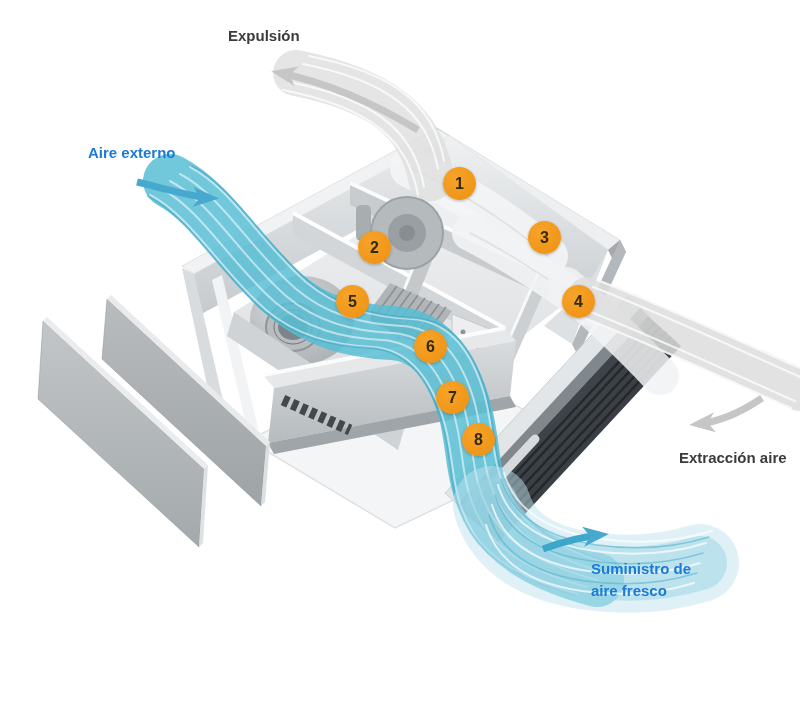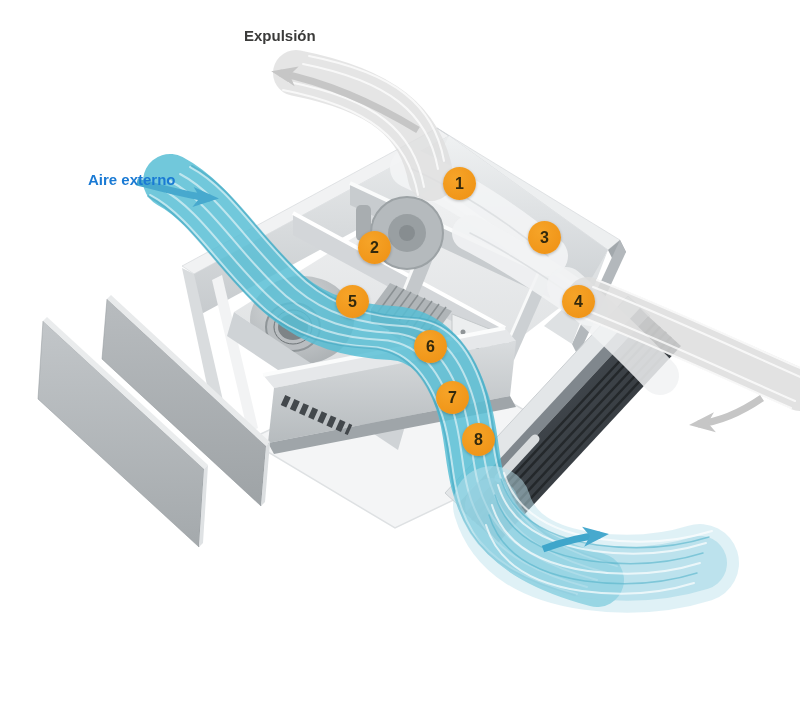--- a/index.html
+++ b/index.html
@@ -1,21 +1,21 @@
 <!DOCTYPE html>
 <html><head>
 <meta charset="utf-8">
 <style>
   html,body{margin:0;padding:0;background:#ffffff;}
   .stage{position:relative;width:800px;height:705px;background:#ffffff;overflow:hidden;
          font-family:"Liberation Sans",sans-serif;}
   .stage svg{position:absolute;left:0;top:0;}
   .label{position:absolute;font-weight:bold;font-size:15px;line-height:22px;
          color:#3B3B3A;white-space:nowrap;}
-  .label.blue{color:#1A7AD4;margin-top:27px;}
+  .label.blue{color:#1A7AD4;}
   .marker{position:absolute;width:33px;height:33px;border-radius:50%;
           background:radial-gradient(circle at 38% 32%, #F6A428, #EE9013);
           color:#33290D;font-weight:bold;font-size:16px;
           display:flex;align-items:center;justify-content:center;
           box-shadow:0 1px 3px rgba(0,0,0,0.25);}
 </style>
 </head>
 <body>
 
 <div class="stage">
@@ -239,18 +239,23 @@
 
 <div class="marker" style="left:443px;top:167px">1</div>
 <div class="marker" style="left:358px;top:231px">2</div>
 <div class="marker" style="left:528px;top:221px">3</div>
 <div class="marker" style="left:562px;top:285px">4</div>
 <div class="marker" style="left:336px;top:285px">5</div>
 <div class="marker" style="left:414px;top:330px">6</div>
 <div class="marker" style="left:436px;top:381px">7</div>
 <div class="marker" style="left:462px;top:423px">8</div>
 
-<div class="label" style="left:244px;top:25px">Expulsión</div>
+<div class="label" style="left:228px;top:25px">Expulsión</div>
 <div class="label blue" style="left:88px;top:142px">Aire externo</div>
 <div class="label" style="left:679px;top:447px">
+  <div>Extracción aire</div>
 </div>
-
+<div class="label blue" style="left:591px;top:558px">
+  <div>Suministro de</div>
+  <div>aire fresco</div>
 </div>
 
+</div>
+
 </body></html>

